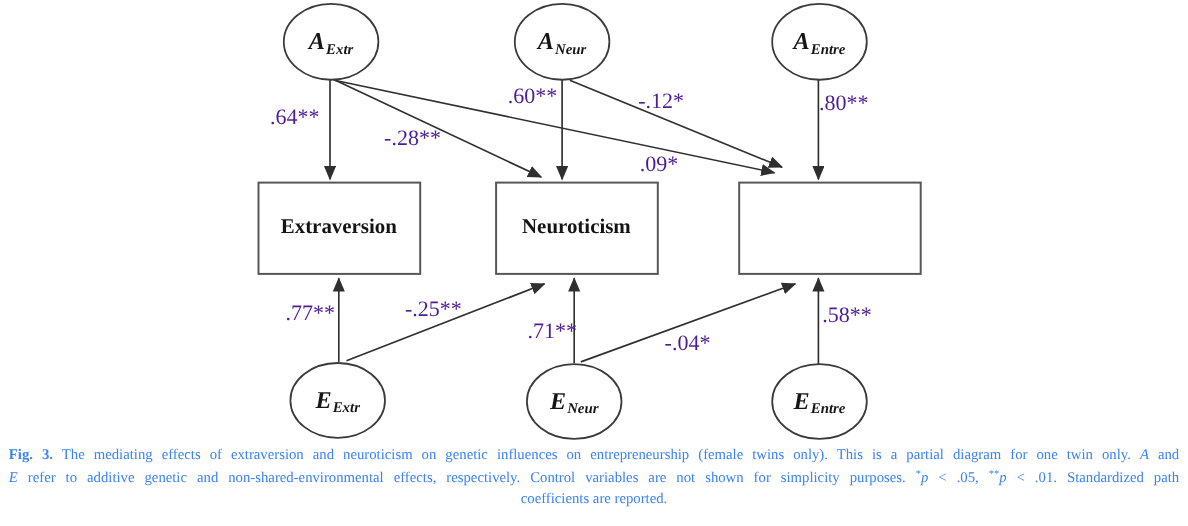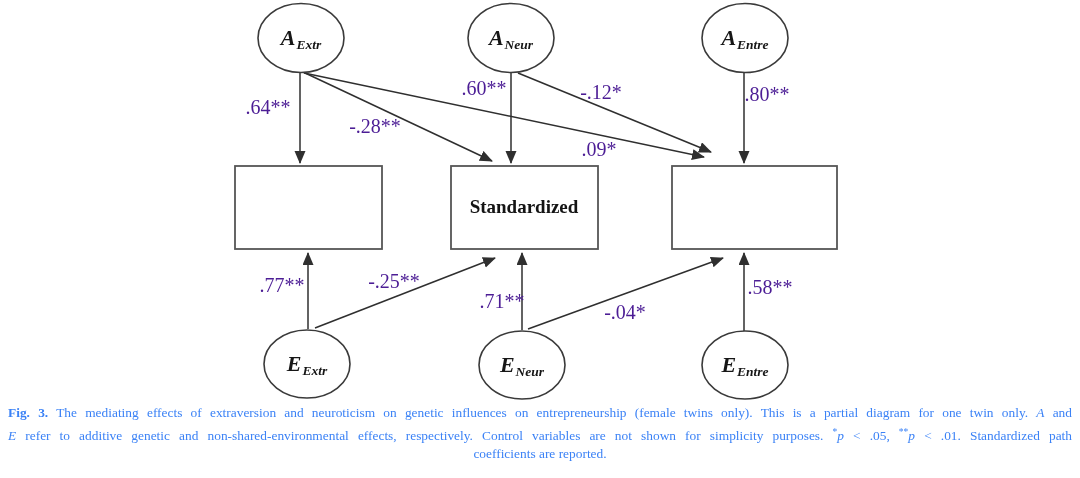--- a/index.html
+++ b/index.html
@@ -58,21 +58,22 @@
       <rect x="672" y="166" width="165" height="83" fill="#ffffff" stroke="#565656" stroke-width="1.8"></rect>
     </svg>
 
     <div class="latent-label" style="left:301px;top:39px"><span>A</span><span class="lsub">Extr</span></div>
     <div class="latent-label" style="left:511px;top:39px"><span>A</span><span class="lsub">Neur</span></div>
     <div class="latent-label" style="left:745px;top:39px"><span>A</span><span class="lsub">Entre</span></div>
     <div class="latent-label" style="left:307px;top:365px"><span>E</span><span class="lsub">Extr</span></div>
     <div class="latent-label" style="left:522px;top:366px"><span>E</span><span class="lsub">Neur</span></div>
     <div class="latent-label" style="left:745px;top:366px"><span>E</span><span class="lsub">Entre</span></div>
 
-    <div class="box-label" style="left:524px;top:207px">Standardized</div>
+    <div class="box-label" style="left:308px;top:207px">Extraversion</div>
+    <div class="box-label" style="left:524px;top:207px">Neuroticism</div>
 
     <div class="coef" style="left:268px;top:107px">.64**</div>
     <div class="coef" style="left:375px;top:126px">-.28**</div>
     <div class="coef" style="left:599px;top:149px">.09*</div>
     <div class="coef" style="left:484px;top:88px">.60**</div>
     <div class="coef" style="left:601px;top:92px">-.12*</div>
     <div class="coef" style="left:767px;top:94px">.80**</div>
     <div class="coef" style="left:282px;top:285px">.77**</div>
     <div class="coef" style="left:394px;top:281px">-.25**</div>
     <div class="coef" style="left:502px;top:301px">.71**</div>

